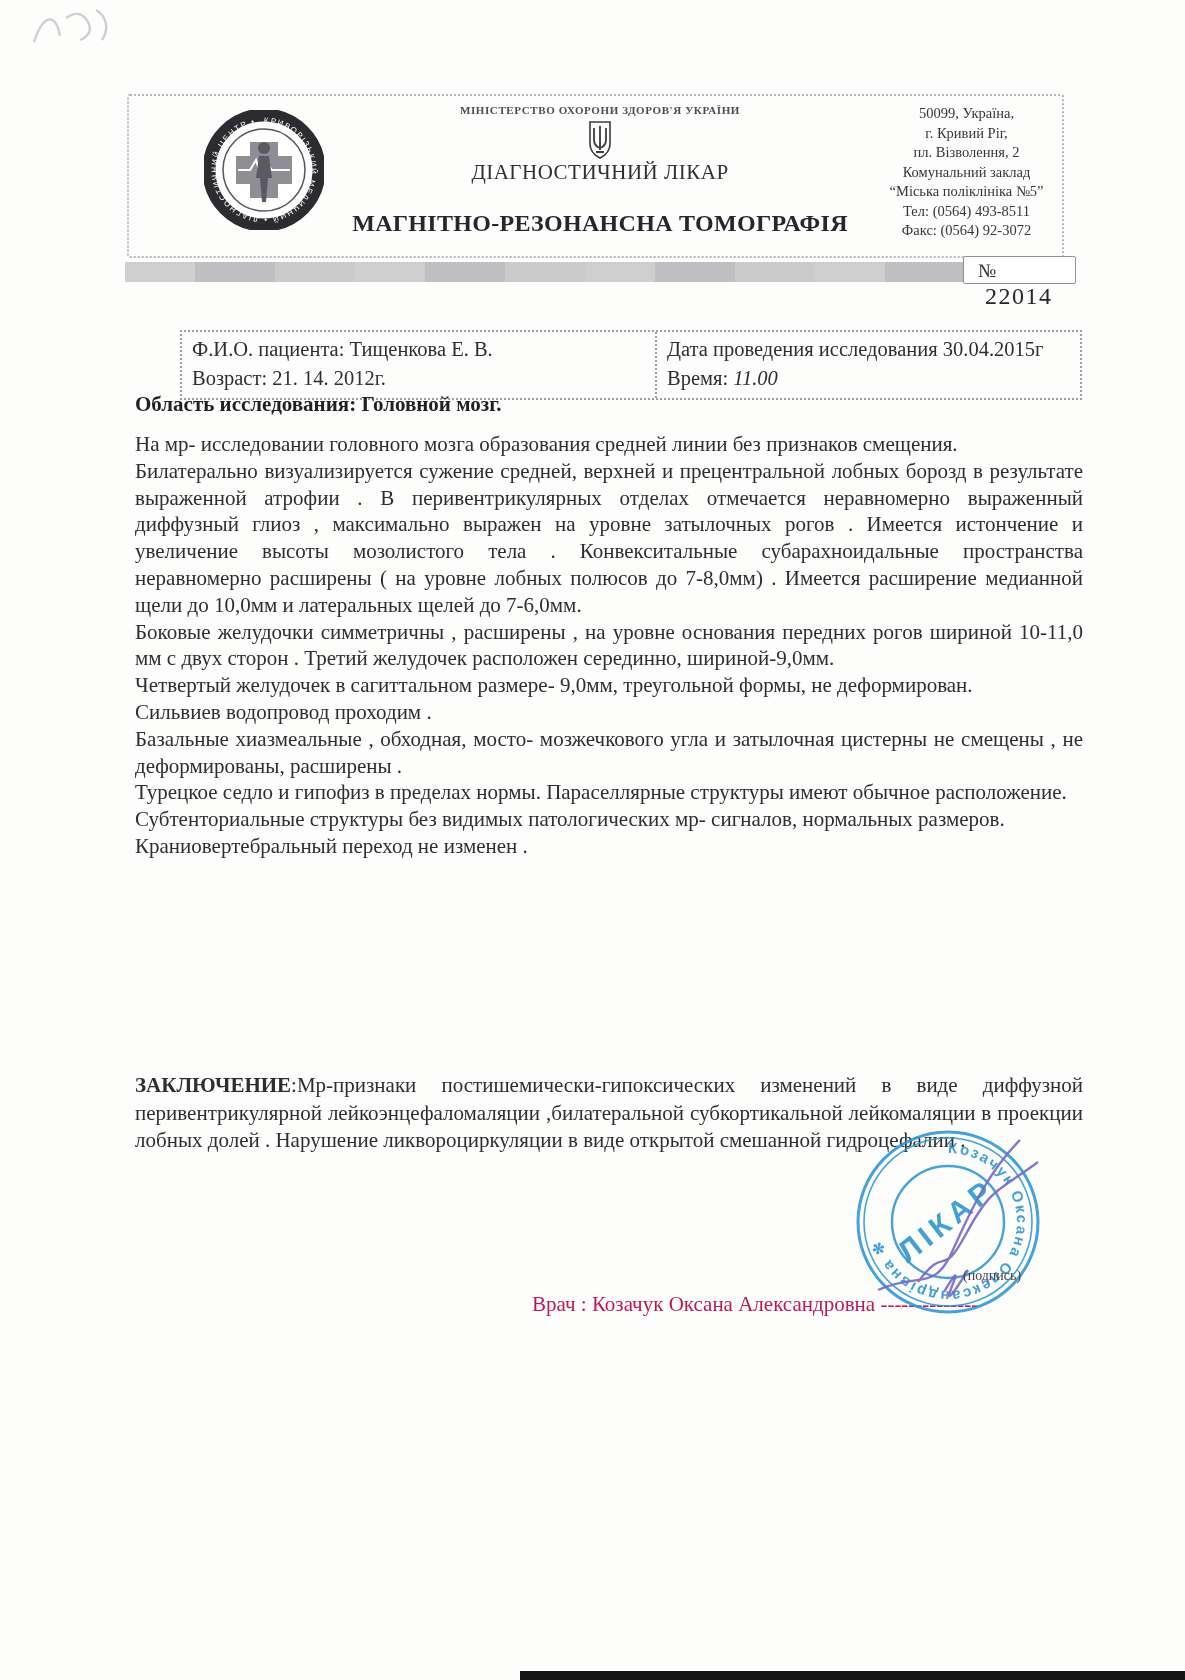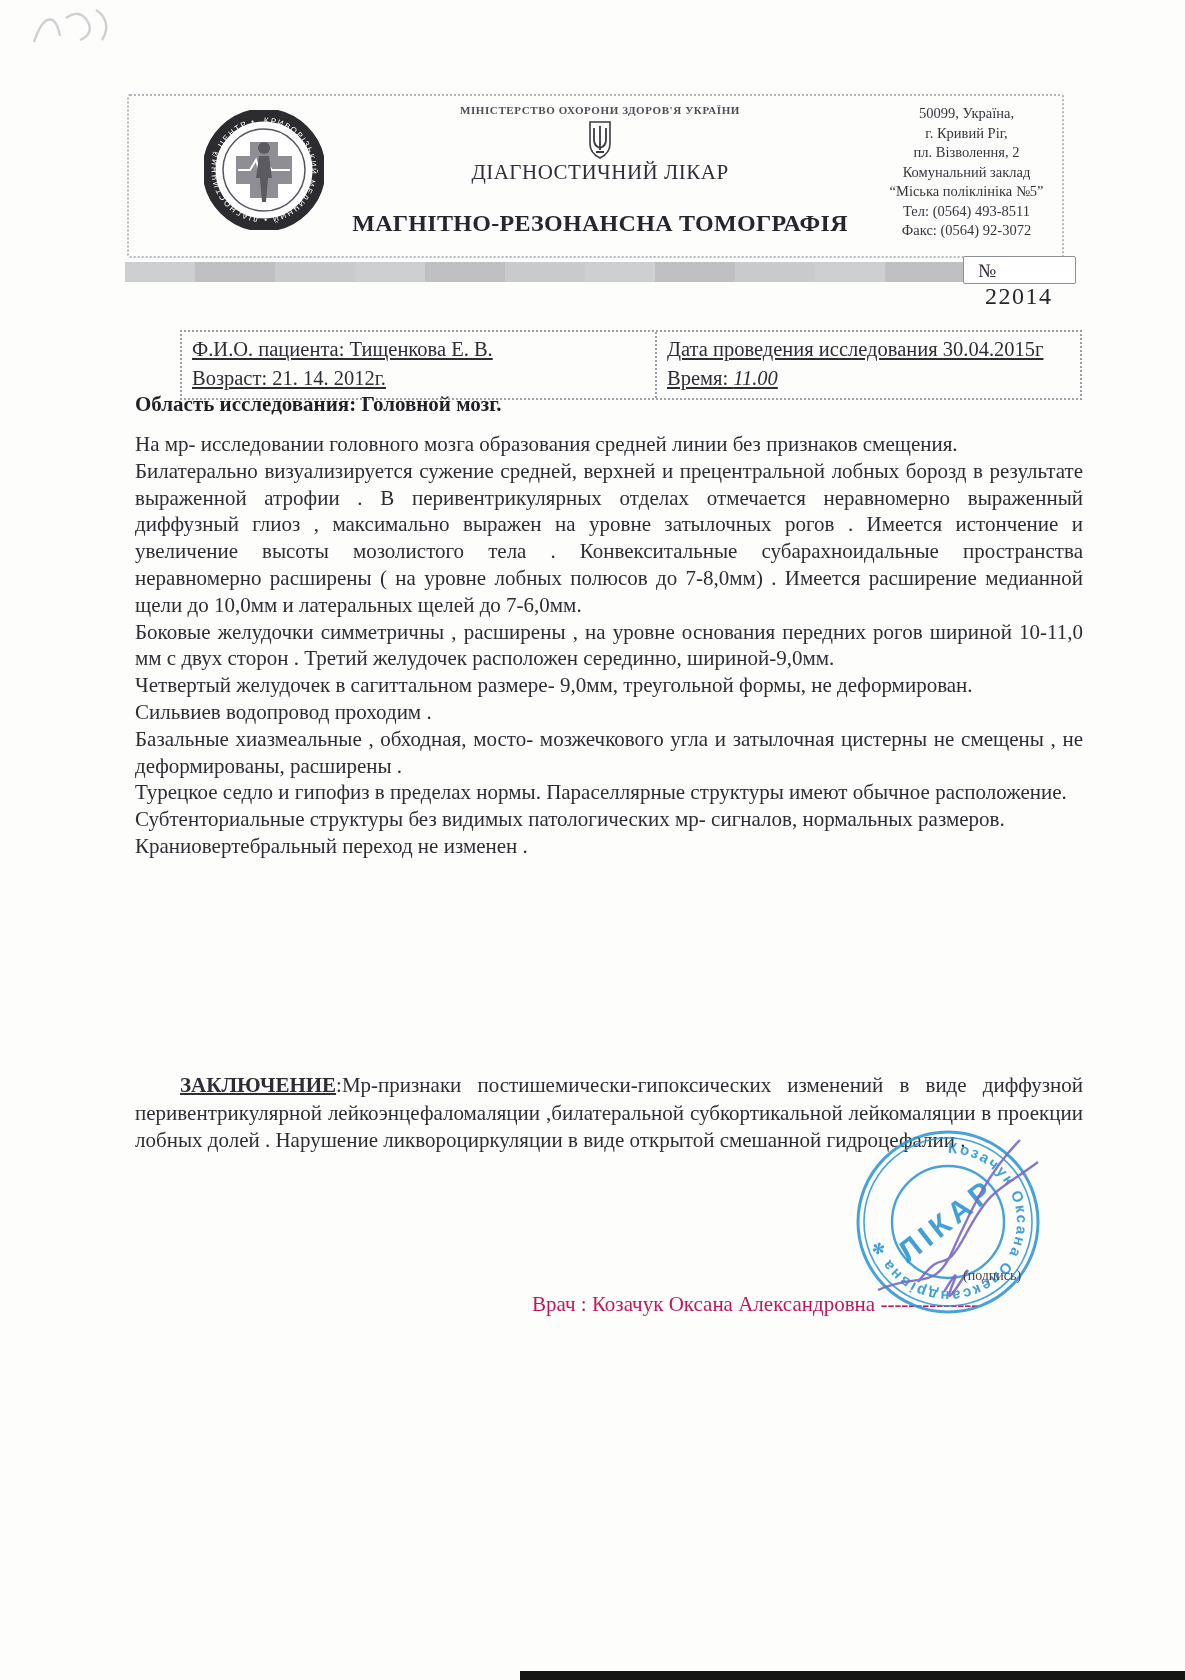--- a/index.html
+++ b/index.html
@@ -22,33 +22,33 @@
   .graybar{position:absolute;left:125px;top:262px;width:937px;height:20px;
            background:repeating-linear-gradient(90deg,#c9cacc 0 70px,#b8b9bc 70px 150px,#c4c5c7 150px 230px);
            opacity:.9;}
   .numbox{position:absolute;left:963px;top:256px;width:113px;height:28px;background:#fff;
           border:1px solid #8d9299;border-radius:2px;font-size:19px;line-height:27px;
           padding-left:14px;box-sizing:border-box;}
   .report-num{position:absolute;left:985px;top:283px;width:95px;
               font-size:24px;letter-spacing:1.5px;color:#26262c;}
   
   .ptable{position:absolute;left:180px;top:330px;width:902px;display:flex;
-          border:2px dotted #9aa0a8;box-sizing:border-box;background:transparent;text-decoration:underline;}
+          border:2px dotted #9aa0a8;box-sizing:border-box;background:transparent;}
   .ptable .cell{padding:3px 10px 5px 10px;font-size:20.5px;line-height:29px;}
   .cell-left{width:473px;box-sizing:border-box;}
   .cell-right{flex:1;border-left:2px dotted #9aa0a8;}
   .time-val{font-style:italic;}
   .study-area{position:absolute;left:135px;top:392px;font-size:21px;font-weight:700;color:#1f1f26;}
   
   .doc-body{position:absolute;left:135px;top:431px;width:948px;font-size:21px;line-height:26.8px;}
   .doc-body p{margin:0;text-align:justify;}
   
   .conclusion{position:absolute;left:135px;top:1072px;width:948px;font-size:21px;
               line-height:27.5px;text-align:justify;}
-  .concl-label{font-weight:700;text-decoration:underline;text-decoration-thickness:2px;margin-left:45px;}
+  .concl-label{font-weight:700;text-decoration-thickness:2px;}
   
   .doctor-line{position:absolute;left:532px;top:1292px;font-size:21px;white-space:nowrap;color:#be185d;}
   .stamp{position:absolute;left:848px;top:1122px;width:204px;height:204px;}
   .sign-caption{position:absolute;left:963px;top:1268px;font-size:14px;color:#44444b;}
   .bottom-strip{position:absolute;left:520px;top:1671px;width:665px;height:9px;background:#151515;}
   .scan-scribble{position:absolute;left:26px;top:2px;}
 </style>
 </head>
 <body>
 

